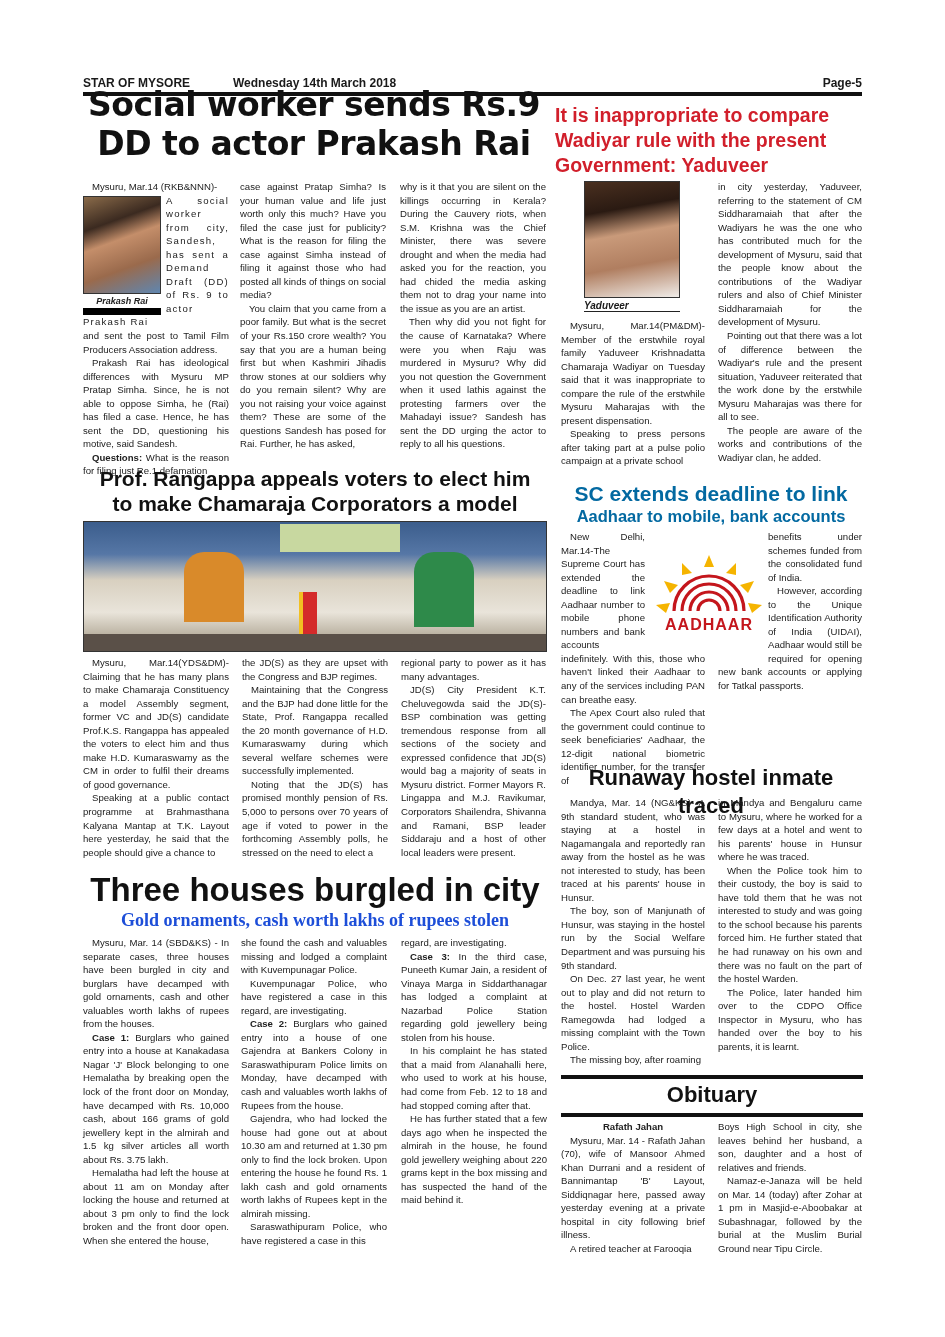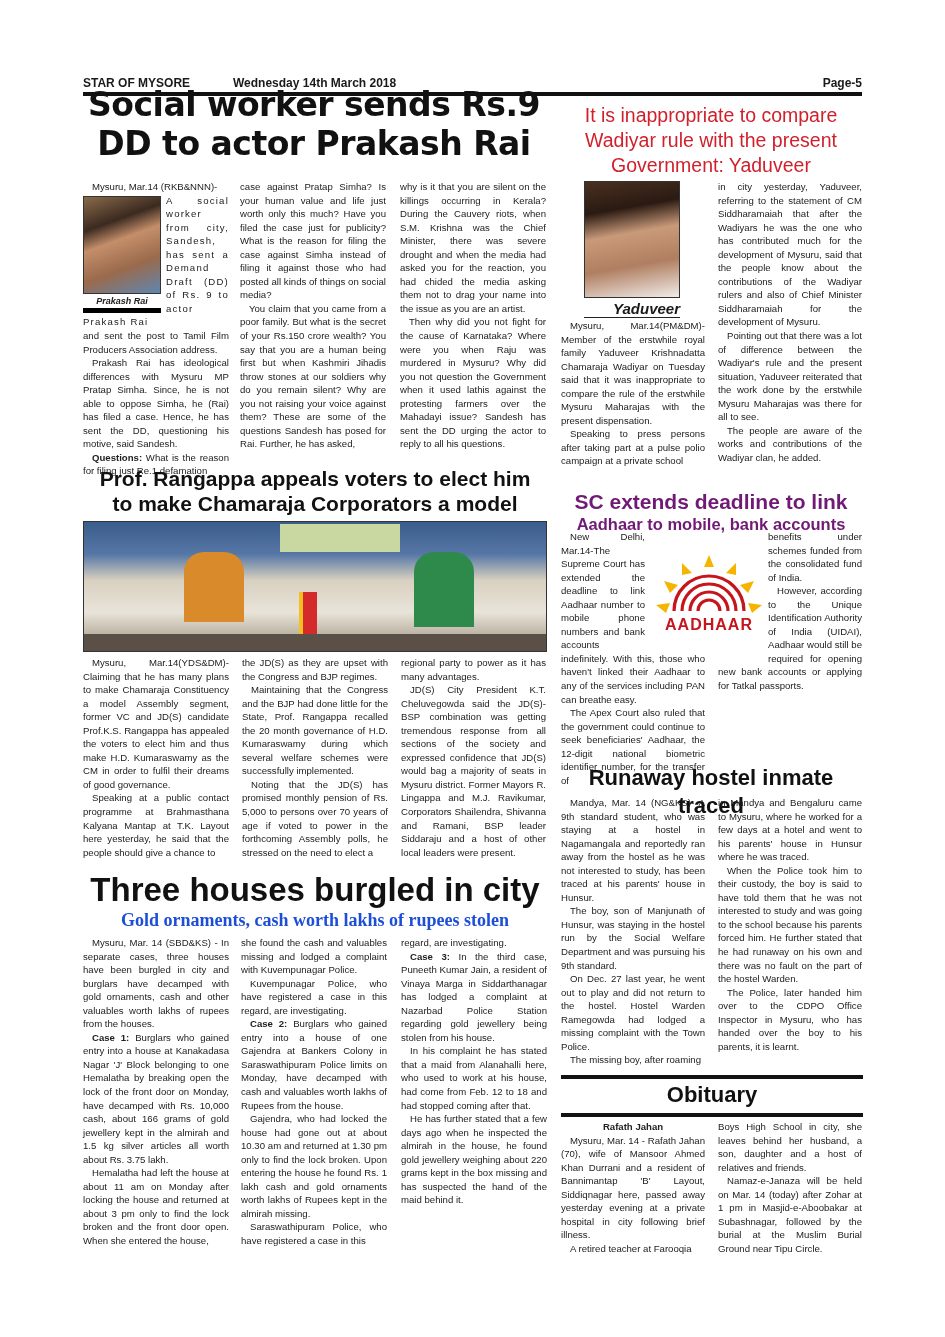--- a/index.html
+++ b/index.html
@@ -6,27 +6,27 @@
   body{width:945px;height:1337px;position:relative;overflow:hidden;color:#1a1a1a;
        font-family:"Liberation Sans",sans-serif;}
   .abs{position:absolute;}
   .masthead{left:83px;top:76px;width:779px;height:15px;font-weight:bold;font-size:12px;}
   .masthead .pub{position:absolute;left:0;top:0;}
   .masthead .date{position:absolute;left:150px;top:0;}
   .masthead .page{position:absolute;right:0;top:0;}
   .rule-top{left:83px;top:92px;width:779px;height:4px;background:#111;}
 
   .hl-black{font-family:"DejaVu Sans",sans-serif;font-weight:bold;color:#111;text-align:center;letter-spacing:-0.5px;}
-  .hl-red{font-family:"Liberation Sans",sans-serif;font-weight:normal;color:#d11f2b;text-align:center;}
+  .hl-red{font-family:"Liberation Sans",sans-serif;font-weight:bold;color:#d11f2b;text-align:left;}
   .hl-red-serif{font-family:"Liberation Serif",serif;font-weight:bold;color:#1d4ed8;text-align:center;}
 
   .col{position:absolute;font-size:9.6px;line-height:13.55px;text-align:justify;color:#222;}
   .col p{margin:0;text-indent:9px;}
   .col b{font-weight:bold;}
-  .caption{position:absolute;font-size:15px;font-style:italic;font-weight:bold;text-align:right;border-bottom:1px solid #222;}
+  .caption{position:absolute;font-size:10px;font-style:italic;font-weight:bold;text-align:left;border-bottom:1px solid #222;}
   .float-sp{float:left;}
 </style>
 </head>
 <body>
 
 <div class="abs masthead">
   <span class="pub">STAR OF MYSORE</span>
   <span class="date">Wednesday 14th March 2018</span>
   <span class="page">Page-5</span>
 </div>
@@ -34,21 +34,21 @@
 
 <div class="abs hl-black" style="left:80px;top:85px;width:468px;font-size:33px;line-height:39px;">
   <div>Social worker sends Rs.9</div>
   <div>DD to actor Prakash Rai</div>
 </div>
 
 <div class="col" style="left:83px;top:180px;width:146px;">
   <p>Mysuru, Mar.14 (RKB&amp;NNN)-</p>
   <div class="float-sp" style="width:78px;margin:2px 5px 0 0;">
     <div style="width:76px;height:96px;border:1px solid #333;background:linear-gradient(160deg,#8a6b4a 0%,#3b2a20 28%,#c48e6a 45%,#9a6a4c 70%,#5f86b0 100%);"></div>
-    <div style="font-size:9px;font-style:italic;font-weight:bold;text-align:center;border-bottom:5px solid #000000;padding-top:1px;">Prakash Rai</div>
+    <div style="font-size:9px;font-style:italic;font-weight:bold;text-align:center;border-bottom:7px solid #000000;padding-top:1px;">Prakash Rai</div>
   </div>
   <p style="text-indent:0;letter-spacing:1.2px;">A social worker from city, Sandesh, has sent a Demand Draft (DD) of Rs. 9 to actor Prakash Rai</p>
   <p style="text-indent:0;clear:both;">and sent the post to Tamil Film Producers Association address.</p>
   <p>Prakash Rai has ideological differences with Mysuru MP Pratap Simha. Since, he is not able to oppose Simha, he (Rai) has filed a case. Hence, he has sent the DD, questioning his motive, said Sandesh.</p>
   <p><b>Questions:</b><span> What is the reason for filing just Re.1 defamation</span></p>
 </div>
 
 <div class="col" style="left:240px;top:180px;width:146px;">
   <p style="text-indent:0;">case against Pratap Simha? Is your human value and life just worth only this much? Have you filed the case just for publicity? What is the reason for filing the case against Simha instead of filing it against those who had posted all kinds of things on social media?</p>
   <p>You claim that you came from a poor family. But what is the secret of your Rs.150 crore wealth? You say that you are a human being first but when Kashmiri Jihadis throw stones at our soldiers why do you remain silent? Why are you not raising your voice against them? These are some of the questions Sandesh has posed for Rai. Further, he has asked,</p>
@@ -99,21 +99,21 @@
 <div class="col" style="left:242px;top:656px;width:146px;">
   <p style="text-indent:0;">the JD(S) as they are upset with the Congress and BJP regimes.</p>
   <p>Maintaining that the Congress and the BJP had done little for the State, Prof. Rangappa recalled the 20 month governance of H.D. Kumaraswamy during which several welfare schemes were successfully implemented.</p>
   <p>Noting that the JD(S) has promised monthly pension of Rs. 5,000 to persons over 70 years of age if voted to power in the forthcoming Assembly polls, he stressed on the need to elect a</p>
 </div>
 <div class="col" style="left:401px;top:656px;width:145px;">
   <p style="text-indent:0;">regional party to power as it has many advantages.</p>
   <p>JD(S) City President K.T. Cheluvegowda said the JD(S)-BSP combination was getting tremendous response from all sections of the society and expressed confidence that JD(S) would bag a majority of seats in Mysuru district. Former Mayors R. Lingappa and M.J. Ravikumar, Corporators Shailendra, Shivanna and Ramani, BSP leader Siddaraju and a host of other local leaders were present.</p>
 </div>
 
-<div class="abs" style="left:555px;top:481px;width:312px;font-family:'Liberation Sans',sans-serif;font-weight:bold;text-align:center;color:#701a75;margin-top:8px;">
+<div class="abs" style="left:555px;top:481px;width:312px;font-family:'Liberation Sans',sans-serif;font-weight:bold;text-align:center;color:#0369a1;">
   <div style="font-size:21px;line-height:25px;">SC extends deadline to link</div>
   <div style="font-size:16.5px;line-height:20px;">Aadhaar to mobile, bank accounts</div>
 </div>
 
 <div class="abs" style="left:652px;top:553px;width:114px;height:80px;">
   <svg width="114" height="80" viewBox="0 0 114 80">
     <g fill="#f5b400">
       <polygon points="57,2 62,14 52,14"></polygon>
       <polygon points="30,10 40,20 30,22"></polygon>
       <polygon points="84,10 84,22 74,20"></polygon>

